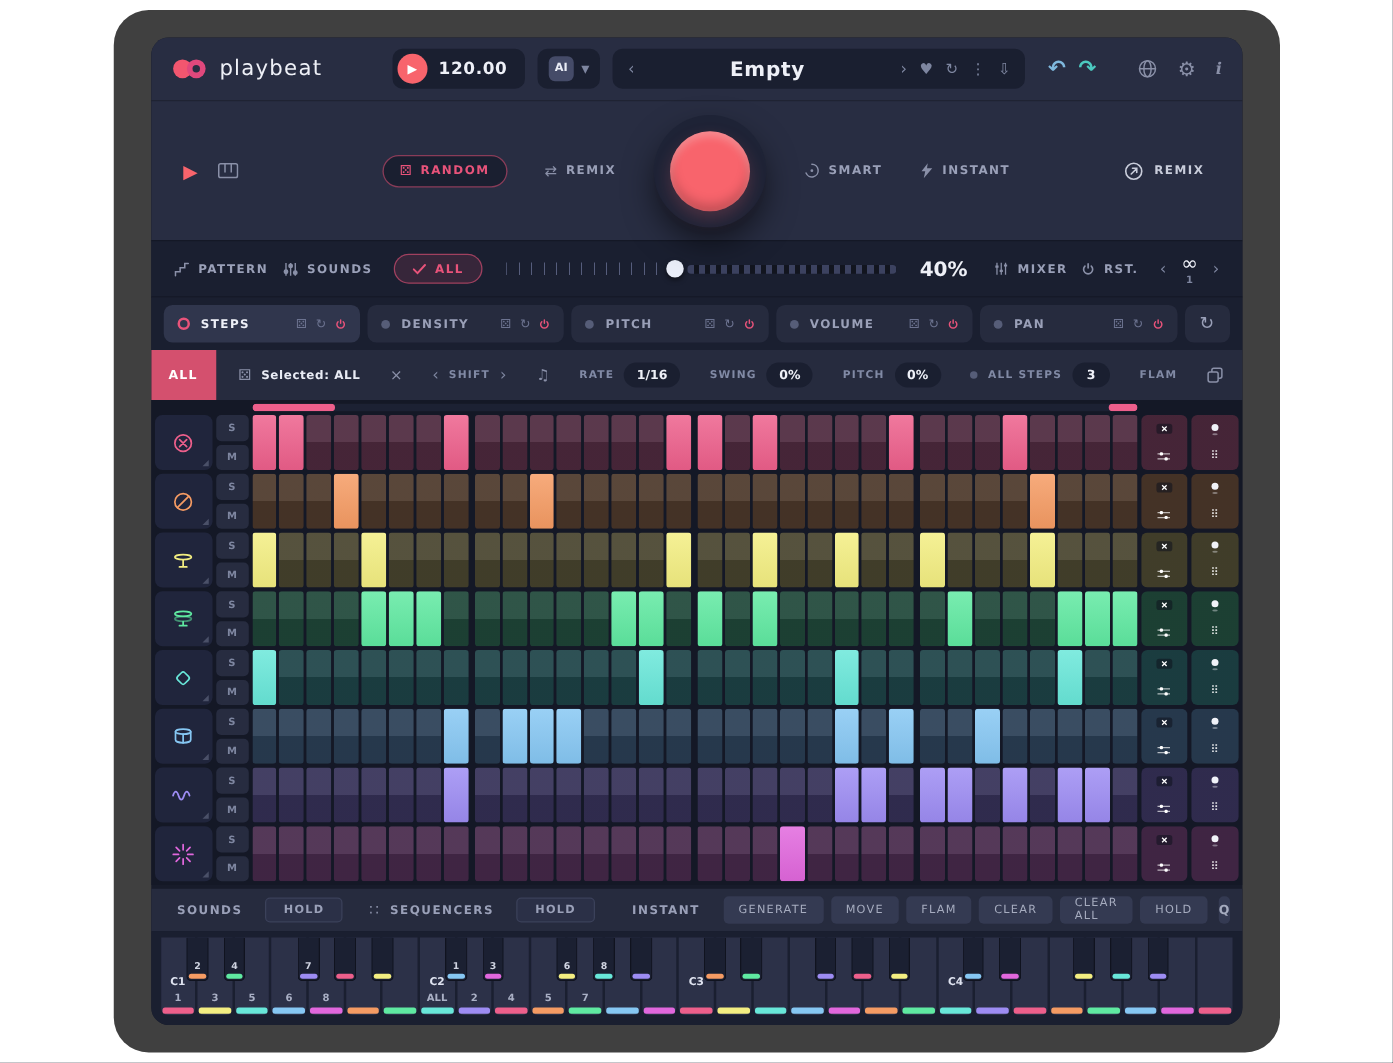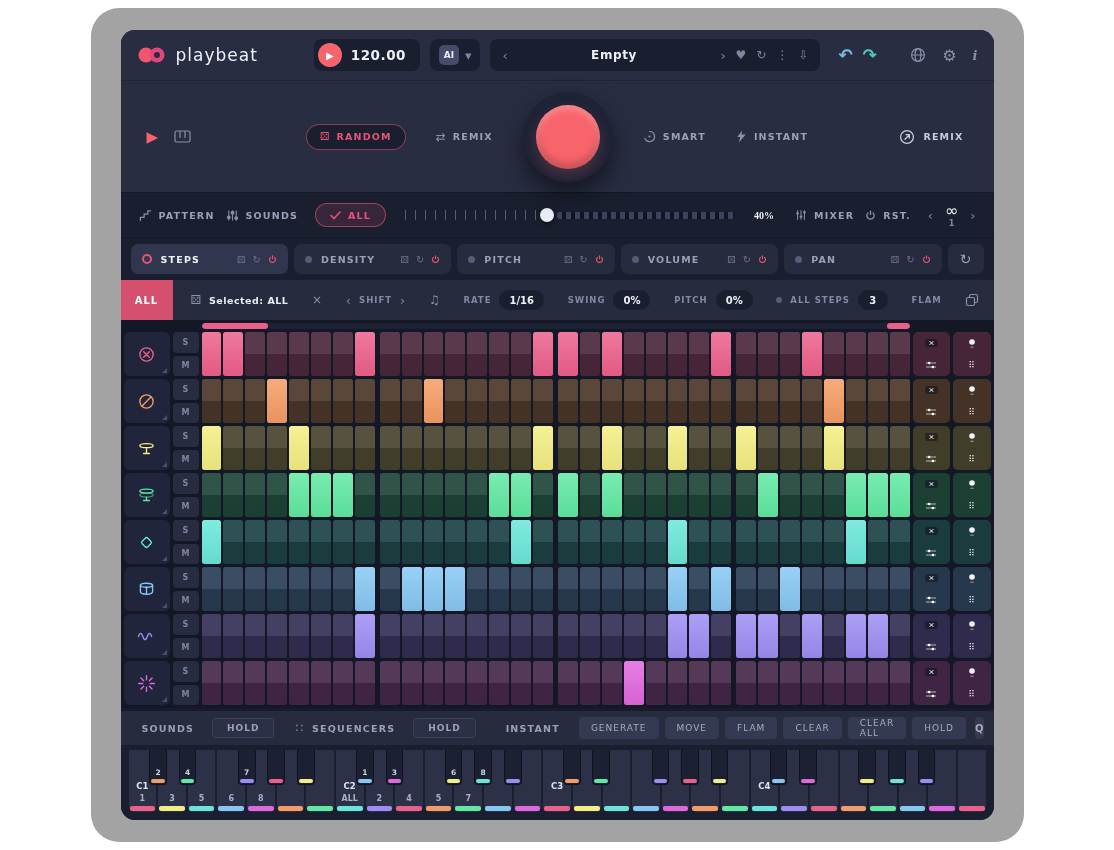--- a/index.html
+++ b/index.html
@@ -1,32 +1,32 @@
 <!DOCTYPE html>
 <html><head>
 <meta charset="utf-8">
 <style>
   html,body{margin:0;padding:0;background:#ffffff;}
   *{box-sizing:border-box;}
-  .frame{width:933px;height:834px;margin:8px auto;background:#a3a3a3;border-radius:28px;padding:22px 30px;}
+  .frame{width:933px;height:834px;margin:8px auto;background:#404040;border-radius:28px;padding:22px 30px;}
   .app{width:100%;height:790px;border-radius:14px;overflow:hidden;background:#171b2a;display:flex;flex-direction:column;
        font-family:"DejaVu Sans","Liberation Sans",sans-serif;color:#9aa0b8;-webkit-font-smoothing:antialiased;}
   .lbl{font-size:9.5px;font-weight:bold;letter-spacing:1.2px;color:#9aa0b8;}
   svg{display:block;}
   
   .topbar{height:50px;flex:none;background:#282d42;display:flex;align-items:center;padding:0 16px;gap:10px;}
   .logo{display:flex;align-items:center;gap:9px;}
   .logo-text{color:#eef0f7;font-size:17px;letter-spacing:1px;font-weight:400;}
   .bpmbox{margin-left:46px;height:32px;background:#1a1f30;border-radius:8px;display:flex;align-items:center;gap:9px;padding:0 14px 0 4px;}
   .playcirc{width:24px;height:24px;border-radius:50%;background:#f8646c;color:#fff;font-size:10px;display:flex;align-items:center;justify-content:center;}
   .bpmval{color:#eef0f7;font-size:13.5px;font-weight:bold;letter-spacing:.5px;}
   .aibox{height:32px;background:#1a1f30;border-radius:8px;display:flex;align-items:center;gap:6px;padding:0 9px;}
   .aichip{width:20px;height:20px;background:#454b68;border-radius:5px;color:#e9ecf5;font-size:9px;font-weight:bold;display:flex;align-items:center;justify-content:center;}
   .presetbox{height:32px;width:330px;background:#1a1f30;border-radius:8px;display:flex;align-items:center;gap:10px;padding:0 12px;}
-  .presetname{flex:1;text-align:center;color:#eef0f7;font-size:12px;font-weight:bold;letter-spacing:.6px;}
+  .presetname{flex:1;text-align:center;color:#eef0f7;font-size:16px;font-weight:bold;letter-spacing:.6px;}
   .hicon{font-size:12px;color:#7e86a0;cursor:default;}
   .chev{color:#7e86a0;font-size:13px;}
   .undo{color:#7fb8dd;font-size:17px;font-weight:bold;margin-left:8px;}
   .redo{color:#4cc9c0;font-size:17px;font-weight:bold;}
   .topright{margin-left:auto;display:flex;align-items:center;gap:16px;color:#8a90a8;}
   .gear{font-size:16px;}
   .info{font-size:13px;font-weight:bold;font-family:"DejaVu Serif",serif;font-style:italic;}
   
   .transport{height:112px;flex:none;background:#282d42;border-top:1px solid rgba(0,0,0,.22);position:relative;display:flex;align-items:center;justify-content:center;}
   .tleft{position:absolute;left:26px;display:flex;align-items:center;gap:16px;}
@@ -42,21 +42,21 @@
   .texport .lbl{color:#c8ccda;}
   
   .patternbar{height:46px;flex:none;background:#1a1f30;border-top:1px solid #141826;border-bottom:1px solid #141826;display:flex;align-items:center;gap:11px;padding:0 18px;}
   .pbgroup{display:flex;align-items:center;gap:7px;}
   .allpill{height:24px;border-radius:12px;padding:0 14px;background:rgba(232,83,122,.14);border:1px solid rgba(232,83,122,.6);display:flex;align-items:center;gap:7px;margin-left:6px;}
   .allpill .lbl{color:#e8537a;}
   .slider{flex:1;max-width:460px;display:flex;align-items:center;margin:0 8px;}
   .ticks{height:10px;background:repeating-linear-gradient(90deg,#565d7c 0 1px,transparent 1px 10px);}
   .handle{width:14px;height:14px;border-radius:50%;background:#e9edf8;flex:none;margin:0 3px;box-shadow:0 2px 4px rgba(0,0,0,.5);}
   .dashes{flex:1;height:7px;border-radius:3px;background:repeating-linear-gradient(90deg,#3c4260 0 5px,#12151f 5px 9px);}
-  .pctval{color:#eef0f7;font-size:10px;font-weight:bold;font-family:Liberation Serif, serif;}
+  .pctval{color:#eef0f7;font-size:16px;font-weight:bold;}
   .pager{display:flex;align-items:center;gap:12px;margin-left:6px;}
   .inf{display:flex;flex-direction:column;align-items:center;line-height:1;}
   .infsym{color:#eef0f7;font-size:16px;}
   .infnum{color:#7e86a0;font-size:8px;font-weight:bold;margin-top:1px;}
   
   .tabsrow{height:42px;flex:none;background:#1a1f30;display:flex;gap:6px;padding:6px 10px;}
   .tab{flex:1;border-radius:7px;background:#262b3e;display:flex;align-items:center;gap:9px;padding:0 11px;}
   .tab.active{background:#30364d;}
   .tdot{width:7px;height:7px;border-radius:50%;background:#565d78;flex:none;}
   .tab.active .tdot{width:10px;height:10px;background:transparent;border:2.5px solid #e8537a;}

